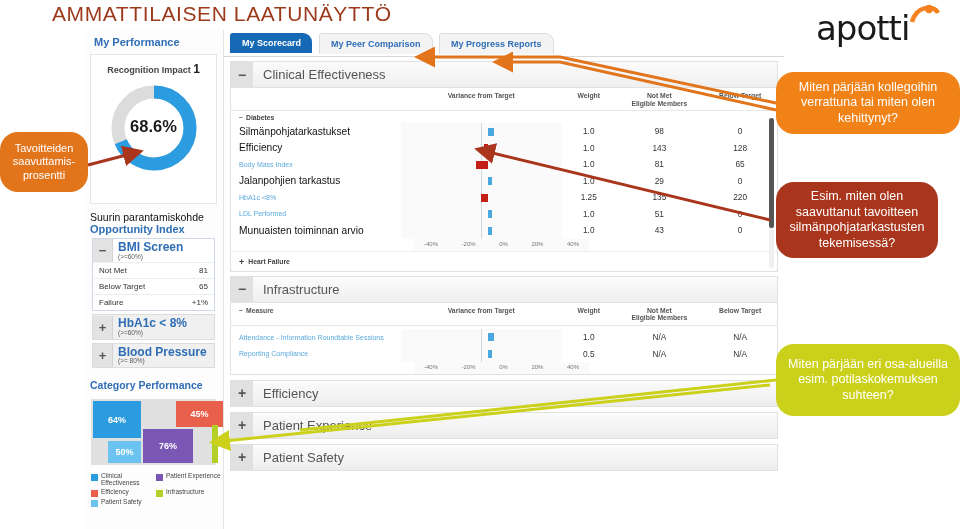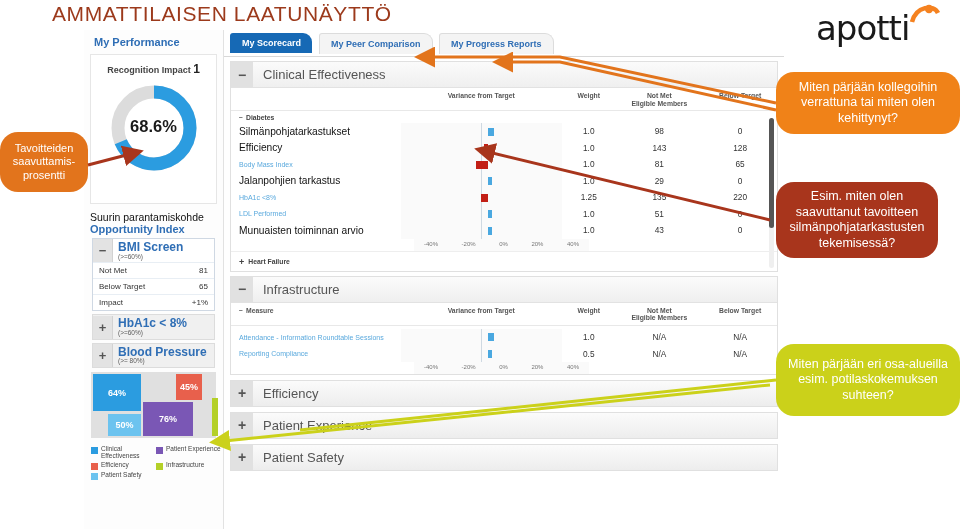--- a/index.html
+++ b/index.html
@@ -153,21 +153,21 @@
         </div>
         <div class="acc-row">
           <span>Not Met</span>
           <span>81</span>
         </div>
         <div class="acc-row">
           <span>Below Target</span>
           <span>65</span>
         </div>
         <div class="acc-row">
-          <span>Impact</span>
+          <span>Failure</span>
           <span>+1%</span>
         </div>
       </div>
 
       <div class="acc-item collapsed">
         <div class="acc-head">
           <div class="acc-pm">+</div>
           <div class="acc-lbl">
             <span class="n">HbA1c &lt; 8%</span>
             <span class="s">(&gt;=60%)</span>
@@ -179,24 +179,25 @@
         <div class="acc-head">
           <div class="acc-pm">+</div>
           <div class="acc-lbl">
             <span class="n">Blood Pressure</span>
             <span class="s">(&gt;= 80%)</span>
           </div>
         </div>
       </div>
     </div>
 
+    <div class="catperf">Category Performance</div>
 
     <div class="treemap">
       <div class="tm" style="left:2px;top:2px;width:48px;height:37px;background:#2b9ce0;">64%</div>
-      <div class="tm" style="left:85px;top:2px;width:26px;height:26px;background:#e8604c;">45%</div>
+      <div class="tm" style="left:85px;top:2px;width:47px;height:26px;background:#e8604c;">45%</div>
       <div class="tm" style="left:52px;top:30px;width:50px;height:34px;background:#7a57b5;">76%</div>
       <div class="tm" style="left:17px;top:42px;width:33px;height:22px;background:#6cc3ef;">50%</div>
       <div class="tm" style="left:121px;top:26px;width:6px;height:38px;background:#b4d028;"></div>
     </div>
 
     <div class="legend">
       <div class="lg">
           <i style="background:#2b9ce0"></i>
           <span>Clinical Effectiveness</span>
         </div>

